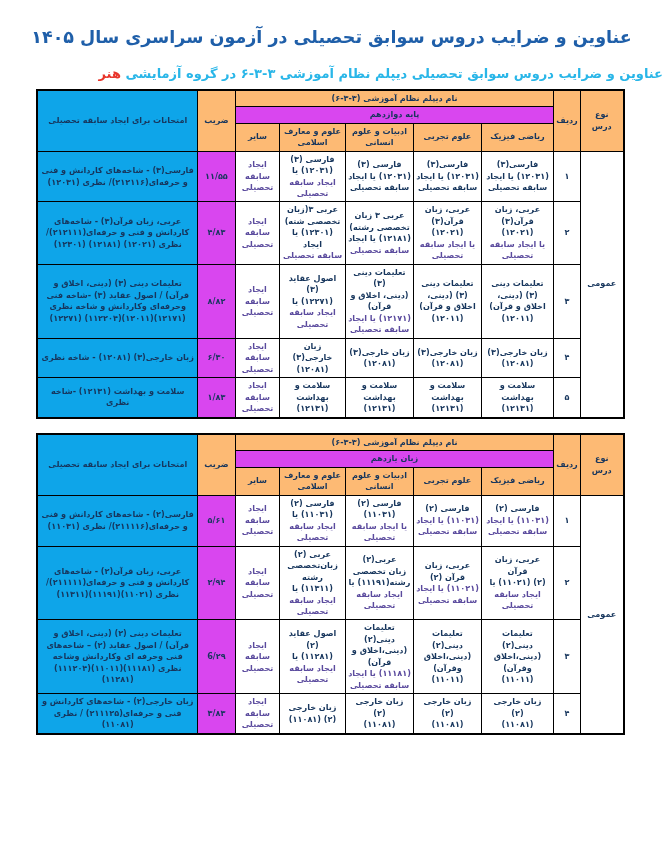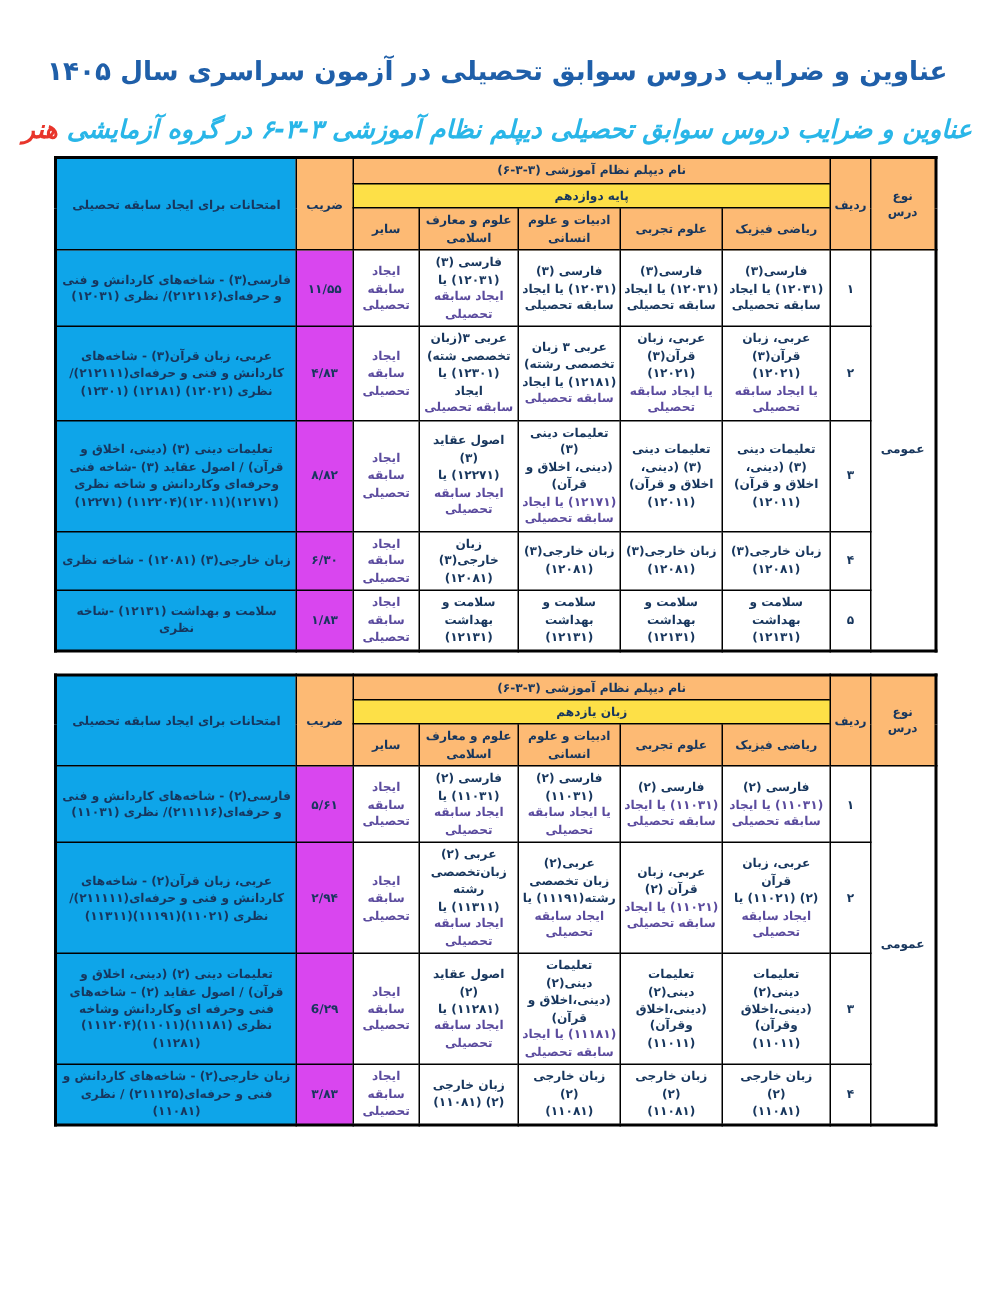--- a/index.html
+++ b/index.html
@@ -22,33 +22,31 @@
     box-sizing: border-box;
   }
 
   
   .main-title {
     text-align: center;
     color: #1f5fa9;
     font-size: 17.5px;
     font-weight: bold;
     letter-spacing: 0px;
-    padding-top: 38px;
+    padding-top: 27px;
     line-height: 1.2;
   }
   .sub-title {
-    text-align: center;
     color: #29b6e8;
-    font-size: 17px;
+    font-size: 13px;
     font-weight: bold;
     padding-top: 18px;
     padding-bottom: 7px;
     line-height: 1.2;
     white-space: nowrap;
-    font-style: italic;
   }
   .sub-title .accent {
     color: #e8352b;
   }
 
   
   .tbl-wrap {
     padding: 0 0 0 0;
     margin: 0 auto;
     width: 586px;
@@ -72,21 +70,21 @@
     overflow-wrap: break-word;
   }
   
   .hdr-blue {
     background: #fdba74;
     color: #17365d;
     font-size: 8.4px;
     font-weight: bold;
   }
   .hdr-yellow {
-    background: #fde047;
+    background: #d946ef;
     color: #17365d;
     font-size: 9.1px;
     font-weight: bold;
     margin-top: 28px;
   }
   .hdr-peach {
     background: #0ea5e9;
     color: #17365d;
     font-size: 8.6px;
     font-weight: bold;

